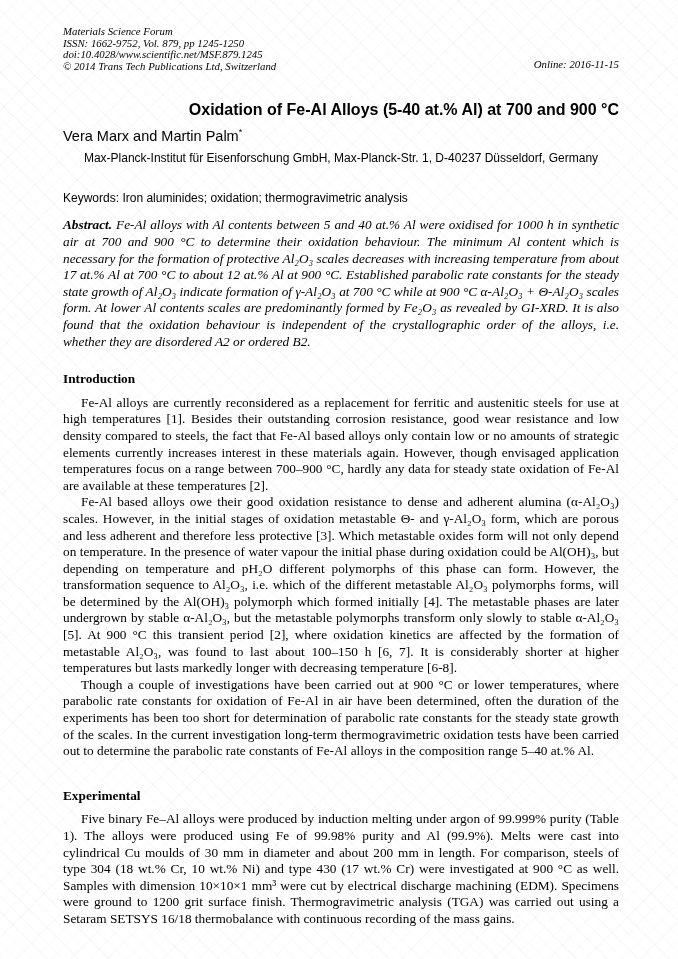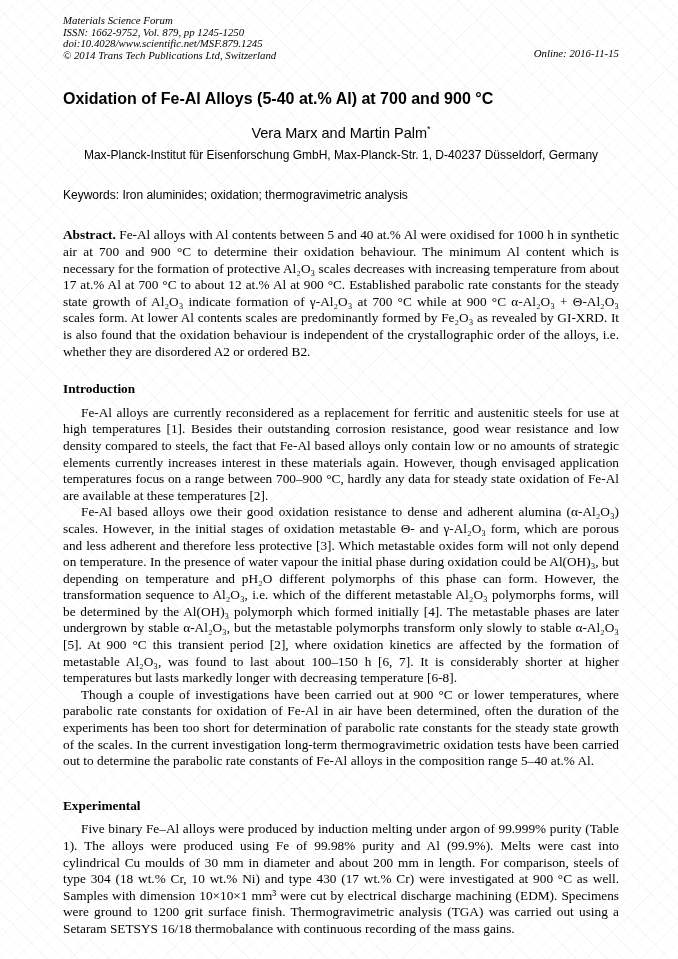--- a/index.html
+++ b/index.html
@@ -8,66 +8,66 @@
     width: 678px;
     height: 959px;
     background: #ffffff;
     overflow: hidden;
   }
   .page {
     position: relative;
     width: 678px;
     height: 959px;
     box-sizing: border-box;
-    padding: 15px 59px 0 63px;
+    padding: 26px 59px 0 63px;
     color: #000;
     background:
       repeating-linear-gradient(45deg, rgba(120,120,130,0.05) 0 1px, transparent 1px 11px),
       repeating-linear-gradient(-45deg, rgba(120,120,130,0.04) 0 1px, transparent 1px 13px),
       #ffffff;
   }
   
   .hdr {
     display: flex;
     justify-content: space-between;
     align-items: flex-start;
     font: italic 10.8px/1.08 "Liberation Serif", "DejaVu Serif", serif;
   }
   .hdr-left div { white-space: nowrap; }
   .hdr-right { white-space: nowrap; margin-top: 33px; }
 
   
   .title {
-    margin: 27px 0 16px 0;
-    text-align: left;
+    margin: 27px 0 8px 0;
+    text-align: right;
     font: bold 16px/1.2 "Liberation Sans", "DejaVu Sans", sans-serif;
   }
   .authors {
-    text-align: center;
+    text-align: left;
     font: 14.5px/1.2 "Liberation Sans", "DejaVu Sans", sans-serif;
   }
   .authors sup { font-size: 9px; }
   .affiliation {
     margin-top: 6px;
     text-align: center;
     font: 12px/1.2 "Liberation Sans", "DejaVu Sans", sans-serif;
   }
   .keywords {
     margin-top: 26px;
     font: 12px/1.25 "Liberation Sans", "DejaVu Sans", sans-serif;
   }
   .keywords b { font-weight: normal; }
 
   
   .abstract, .body-par {
     margin: 0;
     font: 13.3px/16.6px "Liberation Serif", "DejaVu Serif", serif;
     text-align: justify;
   }
-  .abstract { margin-top: 24px; }
+  .abstract { margin-top: 11px; font-style: italic; }
   .abstract b { font-weight: bold; }
   .body-par { text-indent: 18px; }
   h2.sec {
     margin: 21px 0 7px 0;
     font: bold 13.3px/16.6px "Liberation Serif", "DejaVu Serif", serif;
   }
   h2.sec.exp { margin-top: 28px; }
 </style>
 </head>
 <body>

